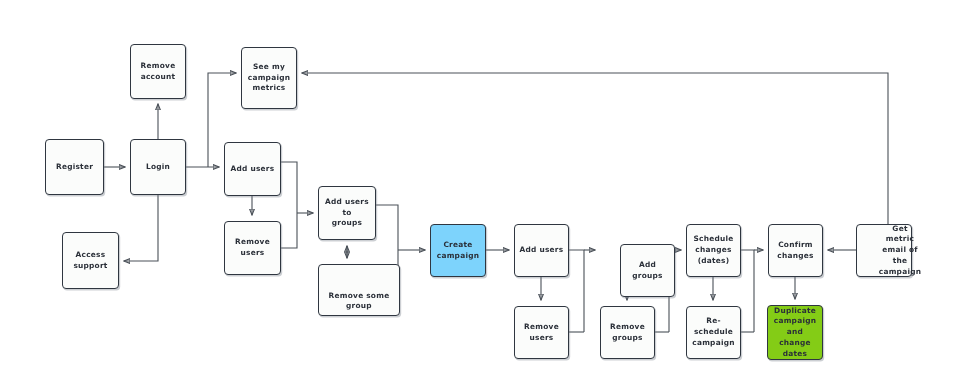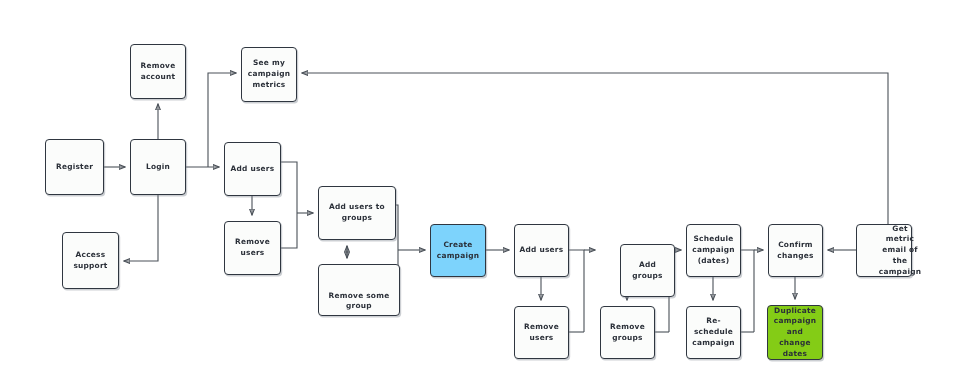--- a/index.html
+++ b/index.html
@@ -120,32 +120,32 @@
         <span>Login</span>
       </div>
       <div class="node" style="left: 130px; top: 44px; width: 56px; height: 55px; background: rgb(251, 252, 251); border-color: rgb(47, 54, 64);">
         <span>Remove
 account</span>
       </div>
       <div class="node" style="left: 62px; top: 232px; width: 57px; height: 57px; background: rgb(251, 252, 251); border-color: rgb(47, 54, 64);">
         <span>Access
 support</span>
       </div>
-      <div class="node" style="left: 241px; top: 47px; width: 56px; height: 55px; background: rgb(251, 252, 251); border-color: rgb(47, 54, 64);">
+      <div class="node" style="left: 241px; top: 47px; width: 56px; height: 62px; background: rgb(251, 252, 251); border-color: rgb(47, 54, 64);">
         <span>See my
 campaign
 metrics</span>
       </div>
       <div class="node" style="left: 224px; top: 142px; width: 57px; height: 54px; background: rgb(251, 252, 251); border-color: rgb(47, 54, 64);">
         <span>Add users</span>
       </div>
       <div class="node" style="left: 224px; top: 221px; width: 57px; height: 54px; background: rgb(251, 252, 251); border-color: rgb(47, 54, 64);">
         <span>Remove users</span>
       </div>
-      <div class="node" style="left: 318px; top: 186px; width: 78px; height: 54px; background: rgb(251, 252, 251); border-color: rgb(47, 54, 64);">
+      <div class="node" style="left: 318px; top: 186px; width: 58px; height: 54px; background: rgb(251, 252, 251); border-color: rgb(47, 54, 64);">
         <span>Add users to
 groups</span>
       </div>
       <div class="node" style="left: 318px; top: 264px; width: 82px; height: 52px; background: rgb(251, 252, 251); border-color: rgb(47, 54, 64); align-items: flex-end;">
         <span>Remove some
 group</span>
       </div>
       <div class="node" style="left: 430px; top: 224px; width: 56px; height: 53px; background: #7dd3fc; border-color: rgb(47, 54, 64);">
         <span>Create
 campaign</span>
@@ -158,21 +158,21 @@
       </div>
       <div class="node" style="left: 620px; top: 224px; width: 55px; height: 53px; background: rgb(251, 252, 251); border-color: rgb(47, 54, 64); margin-top: 20px;">
         <span>Add groups</span>
       </div>
       <div class="node" style="left: 600px; top: 306px; width: 55px; height: 53px; background: rgb(251, 252, 251); border-color: rgb(47, 54, 64);">
         <span>Remove
 groups</span>
       </div>
       <div class="node" style="left: 686px; top: 224px; width: 55px; height: 53px; background: rgb(251, 252, 251); border-color: rgb(47, 54, 64);">
         <span>Schedule
-campaign
+changes
 (dates)</span>
       </div>
       <div class="node" style="left: 686px; top: 306px; width: 55px; height: 53px; background: rgb(251, 252, 251); border-color: rgb(47, 54, 64); text-align: center;">
         <span>Re-schedule
 campaign</span>
       </div>
       <div class="node" style="left: 768px; top: 224px; width: 55px; height: 53px; background: rgb(251, 252, 251); border-color: rgb(47, 54, 64);">
         <span>Confirm
 changes</span>
       </div>

